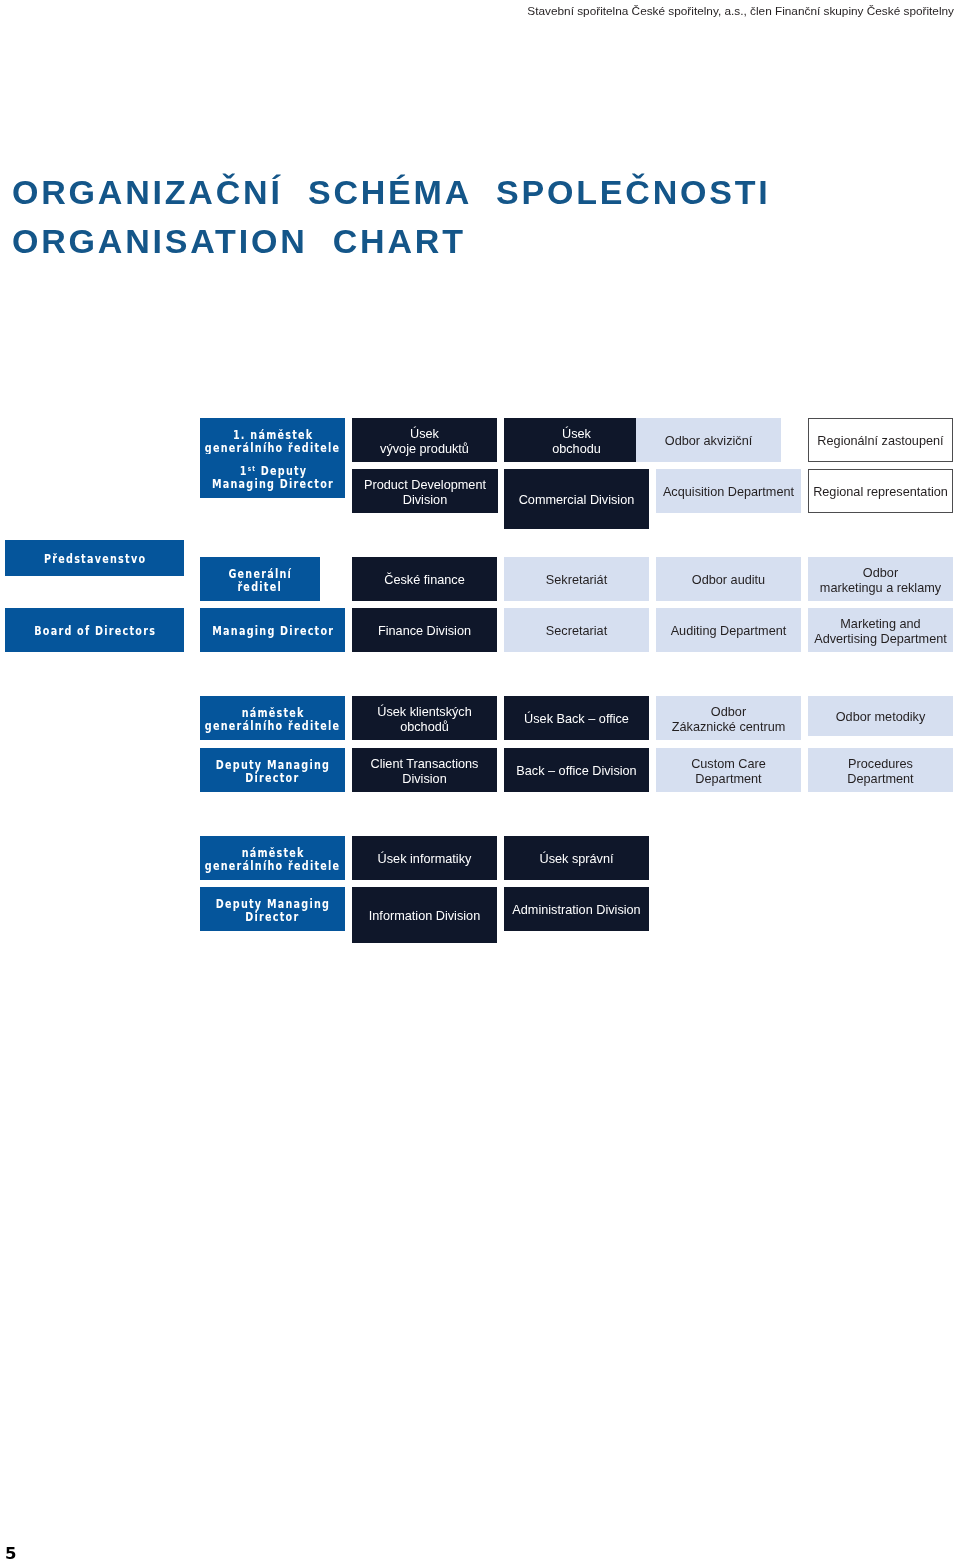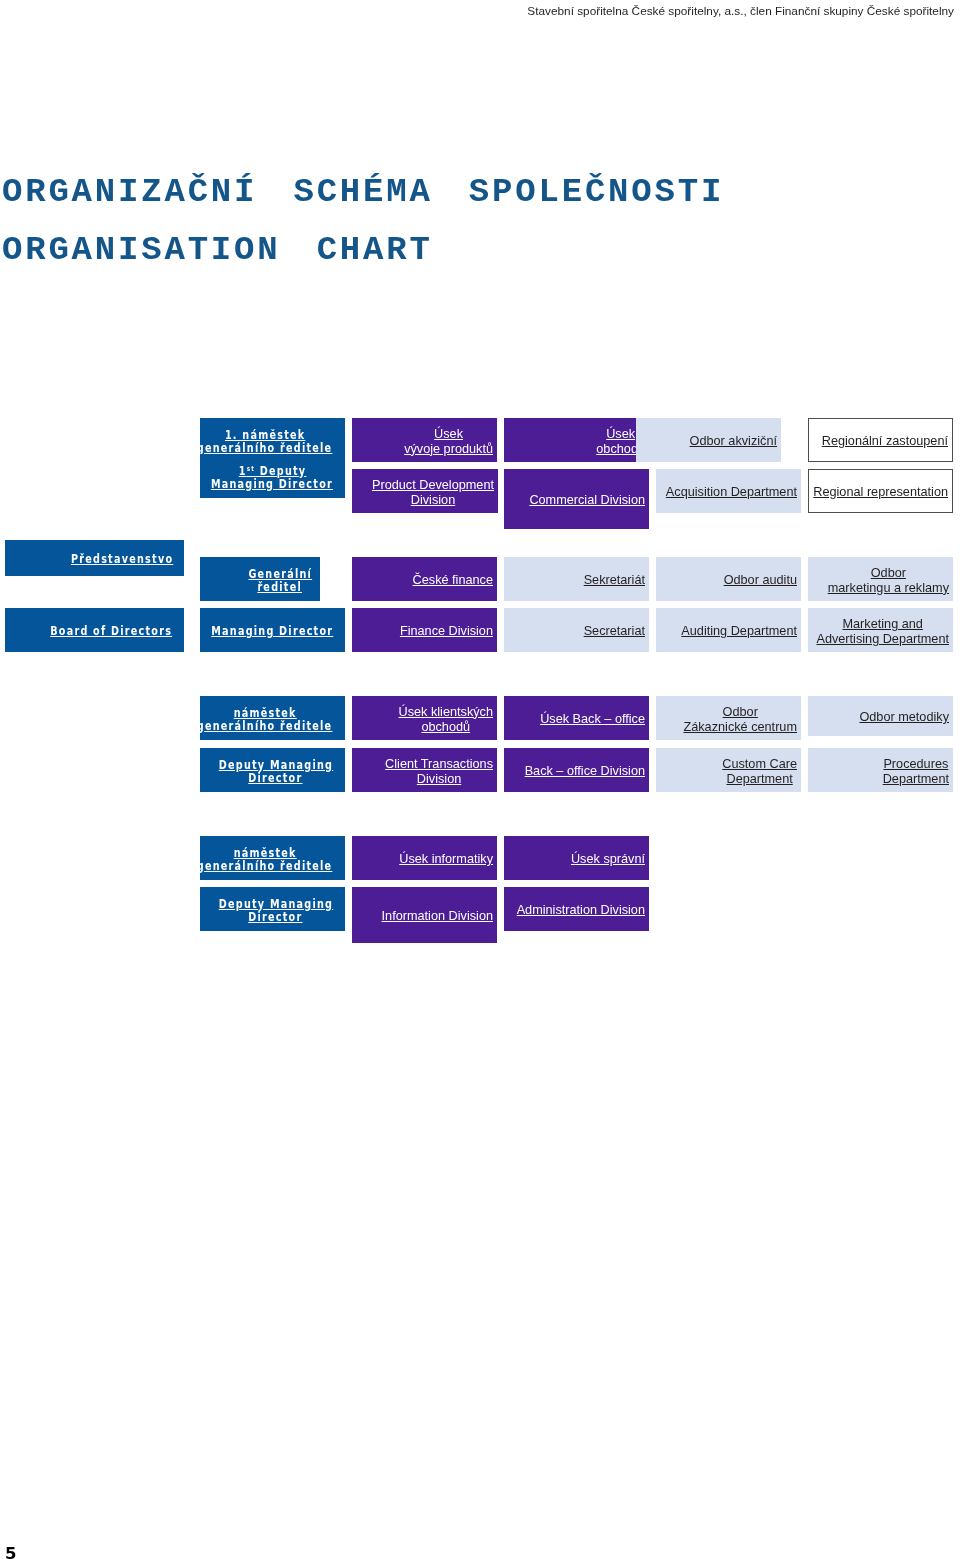--- a/index.html
+++ b/index.html
@@ -2,35 +2,35 @@
 <html><head>
 <meta charset="utf-8">
 <title>ORGANIZACNI SCHEMA SPOLECNOSTI / ORGANISATION CHART</title>
 <style>
   html,body{margin:0;padding:0;}
   body{width:960px;height:1559px;background:#ffffff;position:relative;overflow:hidden;
        font-family:"Liberation Sans", sans-serif;color:#231f20;
        -webkit-font-smoothing:antialiased;transform:translateZ(0);}
   .page-header{position:absolute;left:0;top:4px;width:954px;text-align:right;
        font-size:11.8px;line-height:14px;color:#231f20;will-change:transform;}
-  .page-title{position:absolute;left:2px;color:#145689;font-weight:bold;white-space:pre;
-       font-family:Liberation Mono, monospace;font-stretch:condensed;
+  .page-title{position:absolute;left:12px;color:#145689;font-weight:bold;white-space:pre;
+       font-family:Liberation Sans, sans-serif;font-stretch:condensed;
        font-size:34px;letter-spacing:2.8px;word-spacing:13px;line-height:34px;
        will-change:transform;}
   .page-title.cs{top:175px;}
-  .page-title.en{top:224px;margin-top:9px;}
+  .page-title.en{top:224px;}
   #org-chart{position:absolute;left:0;top:0;width:960px;height:1000px;}
   .box{position:absolute;box-sizing:border-box;display:flex;align-items:center;
-       justify-content:flex-end;text-align:center;padding:0 4px;will-change:transform;text-decoration:underline;}
+       justify-content:center;text-align:center;padding:0 4px;will-change:transform;}
   .box-label{display:block;white-space:pre;padding-top:3px;transform:translateZ(0);}
   .bx-dark{background:#05559b;color:#ffffff;font-weight:bold;font-size:12.1px;line-height:13px;
        letter-spacing:1.4px;font-family:"DejaVu Sans", sans-serif;font-stretch:condensed;}
   .bx-dark .box-label{transform:scaleX(0.885);text-indent:1.4px;}
   .bx-dark sup{font-size:0.58em;vertical-align:baseline;position:relative;top:-4px;line-height:0;}
-  .bx-mid{background:#4c1d95;color:#ffffff;font-size:12.7px;line-height:15px;}
+  .bx-mid{background:#0f172a;color:#ffffff;font-size:12.7px;line-height:15px;}
   .bx-light{background:#d6dff0;color:#231f20;font-size:12.7px;line-height:15px;}
   .bx-white{background:#ffffff;color:#231f20;border:1px solid #4d4d4f;font-size:12.7px;line-height:15px;}
   .page-number{position:absolute;left:5px;top:1544px;font-size:16.5px;font-weight:bold;
        color:#000000;font-family:"DejaVu Sans", sans-serif;will-change:transform;}
 </style>
 </head>
 <body>
 
 <div class="page-header">Stavební spořitelna České spořitelny, a.s., člen Finanční skupiny České spořitelny</div>
 

